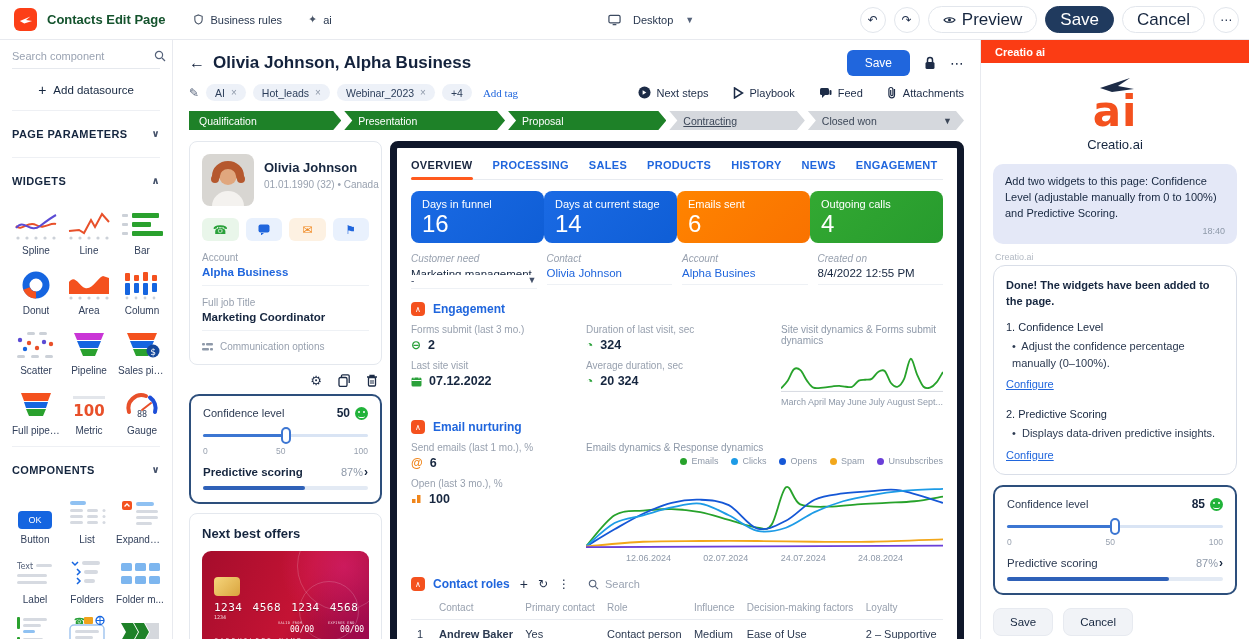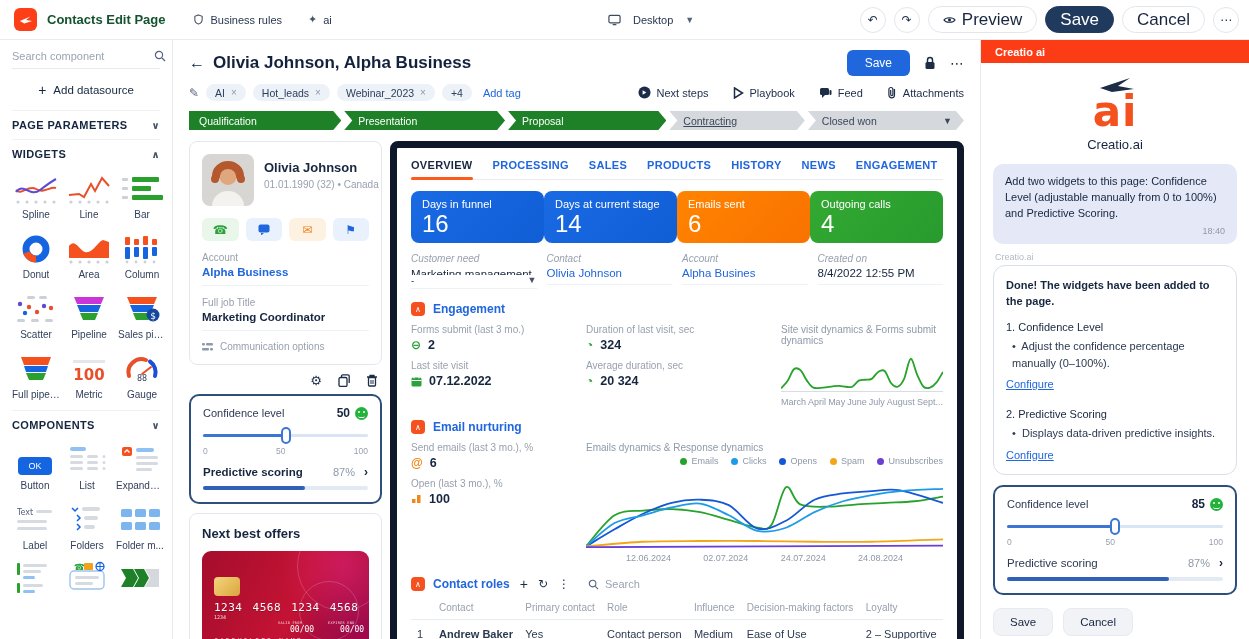--- a/index.html
+++ b/index.html
@@ -22,42 +22,42 @@
   .pill-btn { height:27px; border-radius:14px; border:1px solid #e2e6ec; background:#fff; display:flex; align-items:center; gap:6px; padding:0 14px; font-size:17px; color:#16263f; cursor:pointer; }
   .pill-btn.primary { background:#203a5e; border-color:#203a5e; color:#fff; }
 
   
   .sidebar { position:absolute; top:40px; left:0; width:173px; bottom:0; border-right:1px solid #e8eaef; background:#fff; padding:10px 12px 0; overflow:hidden; z-index:20; }
   .search-row { display:flex; align-items:center; border-bottom:1px solid #e6e9ee; padding-bottom:6px; }
   .search-row input { border:0; outline:0; flex:1; font-size:11px; color:#33415c; font-family:inherit; }
   .search-row input::placeholder { color:#9aa3b2; }
   .add-ds { display:flex; align-items:center; justify-content:center; gap:7px; margin:13px 0 12px; font-size:11.5px; color:#15263f; cursor:pointer; }
   .add-ds .plus { font-size:14px; }
-  .section-head { display:flex; align-items:flex-end; justify-content:space-between; font-size:11px; font-weight:bold; letter-spacing:.4px; color:#15263f; padding:8px 0; border-top:1px solid #eef0f4; cursor:pointer; }
+  .section-head { display:flex; align-items:flex-start; justify-content:space-between; font-size:11px; font-weight:bold; letter-spacing:.4px; color:#15263f; padding:17px 0; border-top:1px solid #eef0f4; cursor:pointer; }
   .section-head .chev { font-size:10px; color:#44516a; }
   .grid3 { display:grid; grid-template-columns:repeat(3,1fr); column-gap:6px; row-gap:12px; padding:4px 0 10px; }
   .palette-item { display:flex; flex-direction:column; align-items:center; gap:5px; cursor:pointer; }
   .palette-item .thumb { height:32px; display:flex; align-items:flex-end; justify-content:center; }
   .palette-item .plabel { font-size:10px; color:#33415c; white-space:nowrap; max-width:48px; overflow:hidden; text-overflow:ellipsis; }
   .w-metric { font-family:"DejaVu Sans",sans-serif; font-weight:bold; color:#e8502a; font-size:15px; border-top:3px solid #e3e6eb; padding-top:3px; }
   .c-ok { background:#1565e0; color:#fff; font-size:9px; border-radius:4px; padding:4px 10px; }
 
   
   .main { position:absolute; top:40px; left:173px; width:807px; bottom:0; background:#fff; overflow:hidden; padding:10px 16px 0; }
   .rec-head { display:flex; align-items:center; }
   .back { font-size:16px; color:#13223c; margin-right:8px; cursor:pointer; }
   .rec-title { font-size:17px; font-weight:bold; color:#13223c; flex:1; }
   .rec-head-actions { display:flex; align-items:center; gap:14px; }
   .btn-blue { background:#2066dd; color:#fff; font-size:12px; border-radius:6px; padding:6px 18px; cursor:pointer; }
   .icon-plain { color:#1d2c47; cursor:pointer; display:flex; align-items:center; }
   .tags-row { display:flex; align-items:center; margin-top:8px; gap:7px; }
   .tag-pen { color:#55627a; font-size:12px; }
   .tag { background:#edf1f8; border-radius:10px; padding:2.5px 9px; font-size:10.5px; color:#2c3e5a; display:flex; gap:6px; align-items:center; cursor:pointer; }
   .tag .x { color:#8e99a9; font-size:10px; }
-  .add-tag { color:#2066dd; font-size:11px; margin-left:4px; cursor:pointer; }
+  .add-tag { color:#2066dd; font-size:11px; margin-left:4px; cursor:pointer;font-family:Liberation Serif, serif; }
   .rec-links { margin-left:auto; display:flex; align-items:center; gap:24px; font-size:11px; color:#1d2c47; }
   .rec-links .lk { display:flex; align-items:center; gap:6px; cursor:pointer; }
   
   .stages { display:flex; gap:3px; margin-top:10px; height:19px; }
   .stage { position:relative; display:flex; align-items:center; padding-left:14px; font-size:10.5px; color:#fff; clip-path:polygon(0 0, calc(100% - 8px) 0, 100% 50%, calc(100% - 8px) 100%, 0 100%, 8px 50%); }
   .stage:first-child { clip-path:polygon(0 0, calc(100% - 8px) 0, 100% 50%, calc(100% - 8px) 100%, 0 100%); padding-left:10px; }
   .stage.done { background:#1e8128; }
   .stage.pending { background:#d5d8dd; color:#3c4758; }
   .st1{flex-grow:152;} .st2{flex-grow:158;} .st3{flex-grow:185;} .st4{flex-grow:122;text-decoration:underline;} .st5{flex-grow:157;}
   .stage .scaret { position:absolute; right:12px; font-size:9px; color:#3c4758; }
@@ -87,21 +87,21 @@
   .smiley { width:13px; height:13px; border-radius:50%; background:#21b33a; position:relative; }
   .smiley::before { content:""; position:absolute; left:3px; top:4px; width:2px; height:2px; background:#fff; border-radius:50%; box-shadow:5px 0 0 #fff; }
   .smiley::after { content:""; position:absolute; left:3px; top:7px; width:7px; height:3px; border-bottom:1.5px solid #fff; border-radius:50%; }
   .slider { position:relative; height:18px; margin-top:6px; }
   .slider .track { position:absolute; top:8px; left:0; right:0; height:3px; background:#d9e4f4; border-radius:2px; }
   .slider .fill { position:absolute; top:8px; left:0; width:50%; height:3px; background:#3c76d2; border-radius:2px; }
   .slider .handle { position:absolute; top:1px; left:calc(50% - 5px); width:10px; height:17px; border-radius:5px; background:#fff; border:2px solid #3c76d2; cursor:pointer; }
   .scale { display:flex; justify-content:space-between; font-size:8.5px; color:#98a1af; margin-top:2px; }
   .scoring-row { display:flex; align-items:center; justify-content:space-between; margin-top:9px; }
   .scoring-label { font-size:11.5px; font-weight:bold; color:#16263f; }
-  .scoring-val { font-size:11px; color:#8e99a9; display:flex; align-items:center; gap:9px; }
+  .scoring-val { font-size:11px; color:#8e99a9; display:flex; align-items:center; gap:1px; }
   .scoring-val .arr { color:#16263f; font-weight:bold; font-size:12px; cursor:pointer; }
   .progress { height:4px; background:#e3eaf4; border-radius:2px; margin-top:7px; }
   .progress .pf { height:4px; width:62%; background:#2f61b8; border-radius:2px; }
   .offers-card { margin-top:9px; padding:12px; flex:1; }
   .offers-title { font-size:13px; font-weight:bold; color:#16263f; }
   .credit-card { position:relative; width:167px; height:102px; border-radius:9px; margin-top:10px; overflow:hidden; color:#fff;
     background:radial-gradient(90px 90px at 85% 15%, rgba(213,30,105,.75), rgba(213,30,105,0) 70%), radial-gradient(110px 110px at 100% 80%, rgba(160,10,80,.9), rgba(160,10,80,0) 70%), linear-gradient(115deg,#a50d2c,#c41334 55%,#8f0a3c); }
   .credit-card .ring { position:absolute; border:1px solid rgba(255,255,255,.18); border-radius:50%; }
   .r1{ width:90px;height:90px; right:-18px; top:-30px; } .r2{ width:60px;height:60px; right:10px; top:30px; }
   .chip { position:absolute; left:12px; top:26px; width:26px; height:19px; border-radius:4px; background:linear-gradient(135deg,#f6d67c,#d9a43e); }
@@ -864,21 +864,21 @@
           </div>
         </div>
 
         <div class="sec-head">
           <span class="sec-badge">∧</span>
           <span class="sec-title">Email nurturing</span>
         </div>
         <div class="email-grid">
           <div>
             <div class="stat">
-                <div class="sl">Send emails (last 3 mo.), %</div>
+                <div class="sl">Send emails (last 1 mo.), %</div>
                 <div class="sv">
                   <span class="oicon">@</span>
                   <span>6</span>
                 </div>
               </div>
             <div class="stat">
                 <div class="sl">Open (last 3 mo.), %</div>
                 <div class="sv">
                   <span class="oicon">
                     <svg class="ic" width="11" height="10" viewBox="0 0 11 10">

